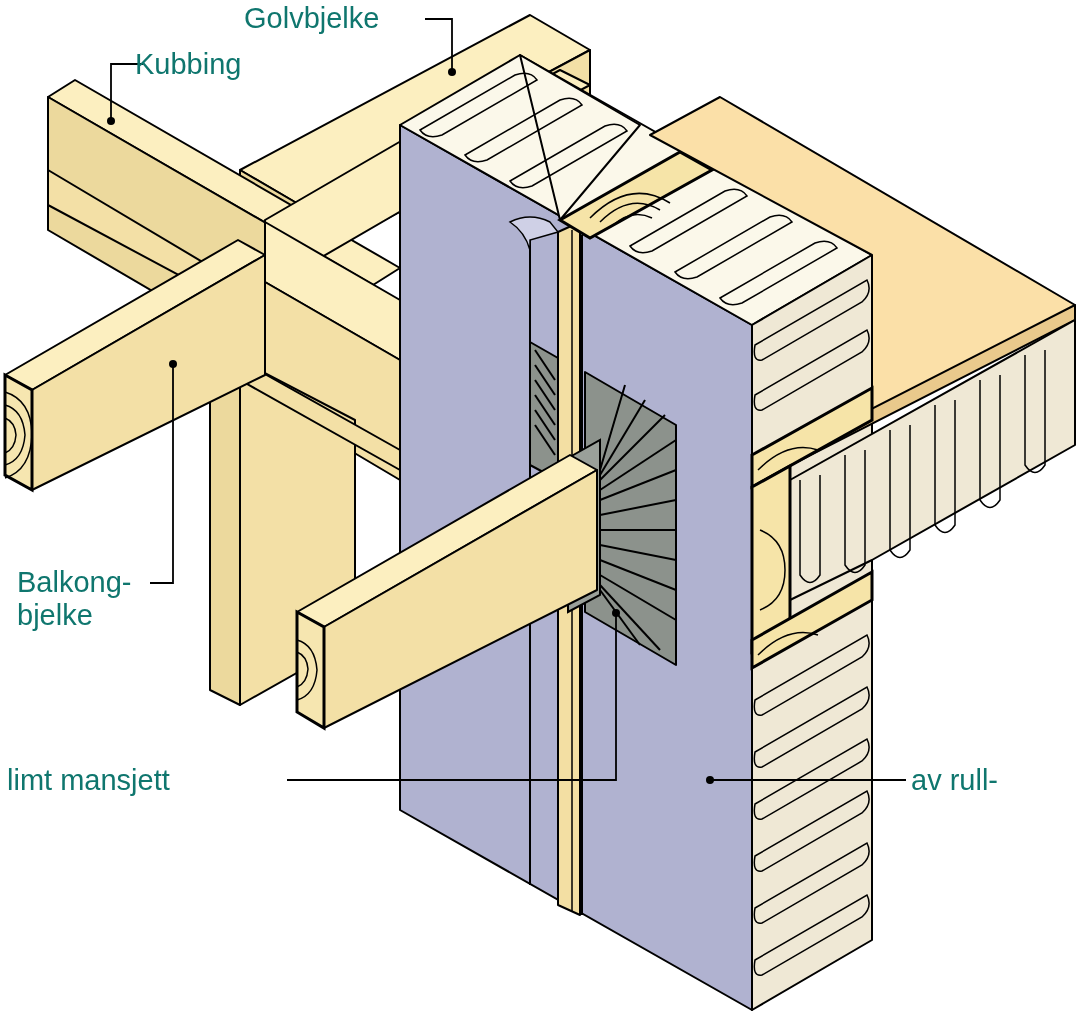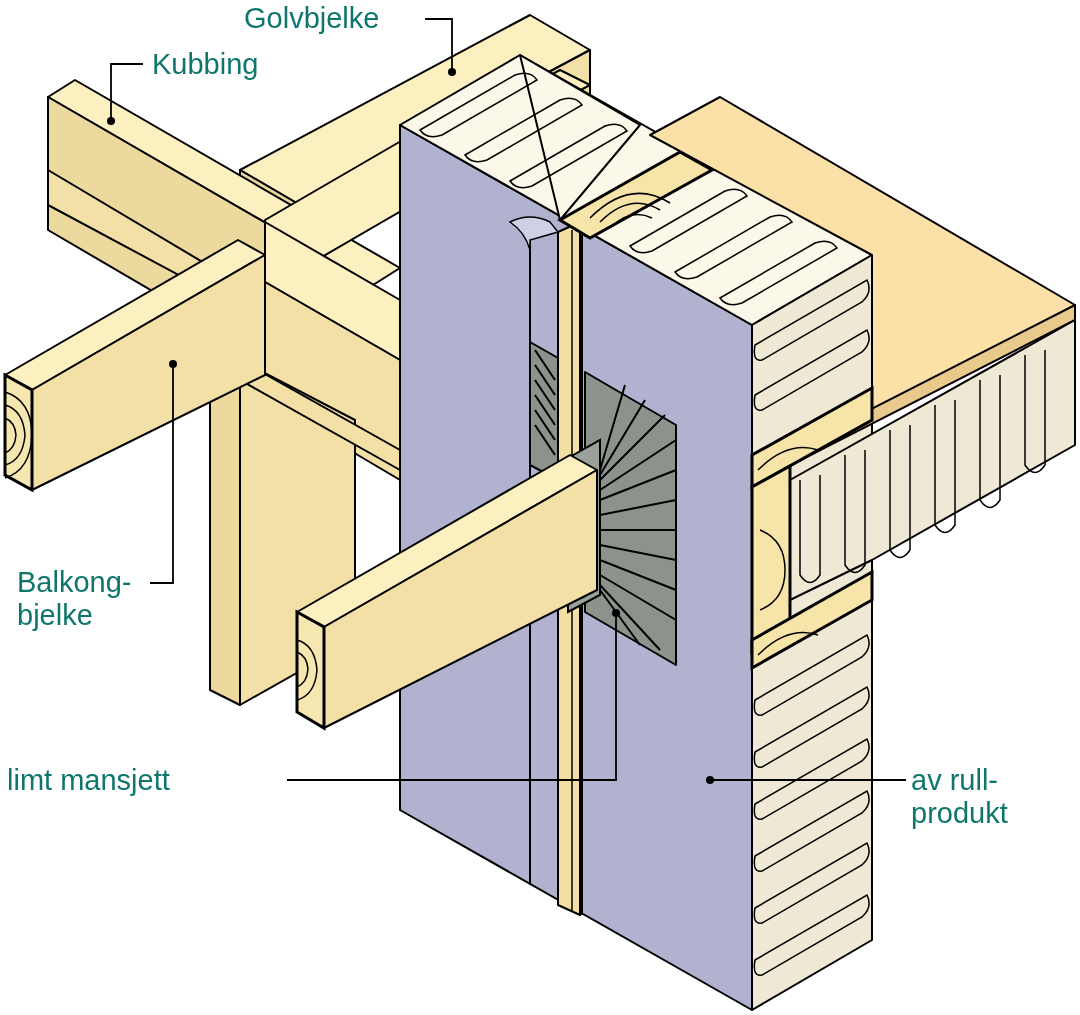--- a/index.html
+++ b/index.html
@@ -160,26 +160,25 @@
     <polyline class="lead" points="287,780 616,780 616,613"></polyline>
     <circle cx="616" cy="613" r="4" fill="#000"></circle>
     <line class="lead" x1="710" y1="780" x2="906" y2="780"></line>
     <circle cx="710" cy="780" r="4" fill="#000"></circle>
   </g>
 </svg>
 
 <div class="lbl" style="left:244px; top:2px;">
   <span>Golvbjelke</span>
 </div>
-<div class="lbl" style="left:152px; top:48px;">
+<div class="lbl" style="left:135px; top:48px;">
   <span>Kubbing</span>
 </div>
 <div class="lbl" style="left:17px; top:566px;">
   <span>Balkong-</span>
   <span>bjelke</span>
 </div>
 <div class="lbl" style="left:7px; top:764px;">
   <span>limt mansjett</span>
 </div>
 <div class="lbl" style="left:911px; top:764px;">
   <span>av rull-</span>
-  <span>produkt</span>
 </div>
 
 </body></html>

